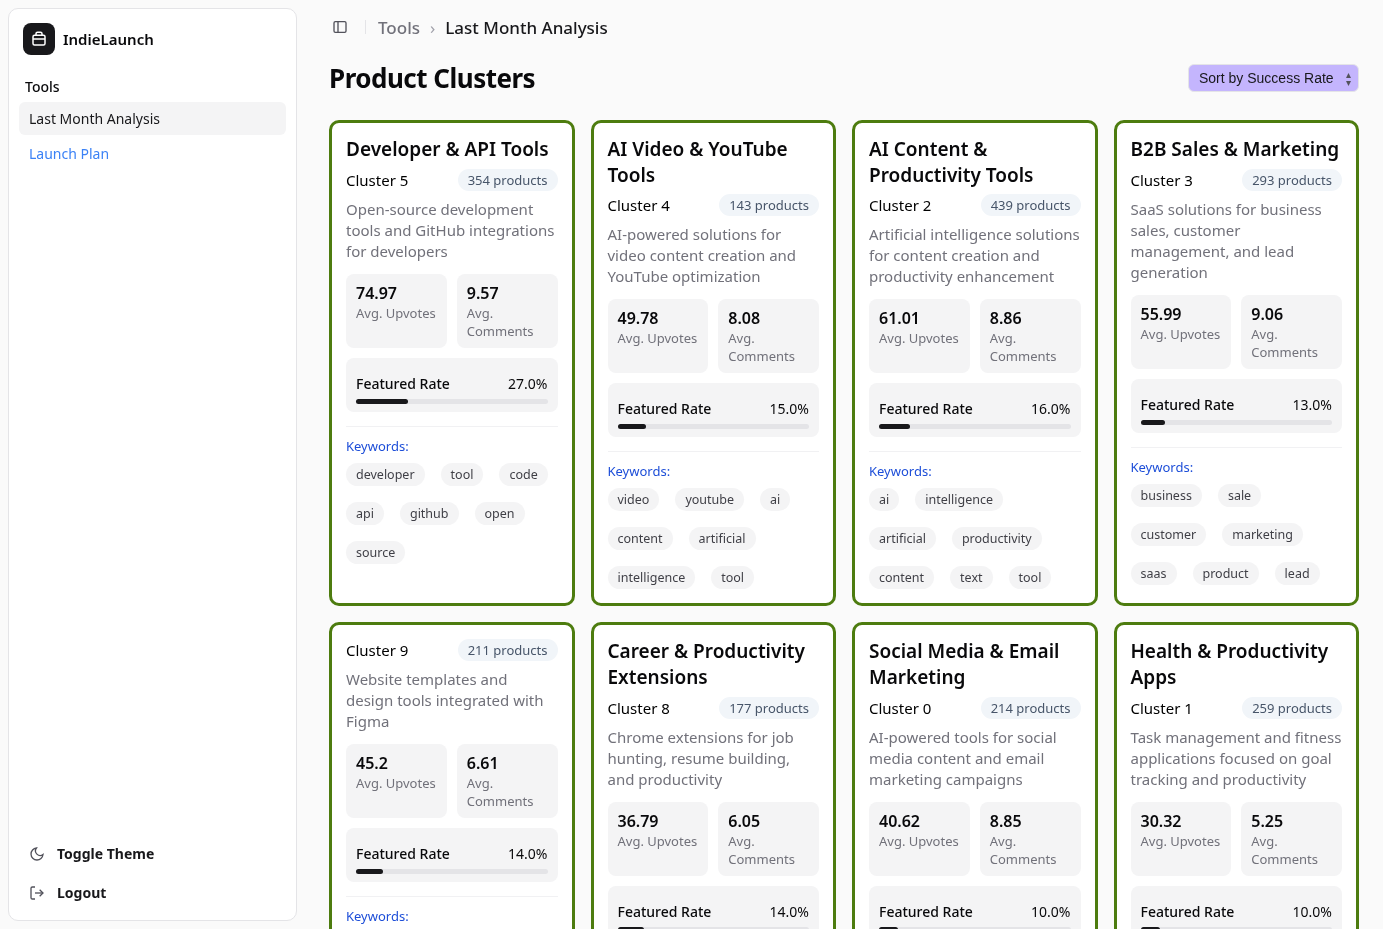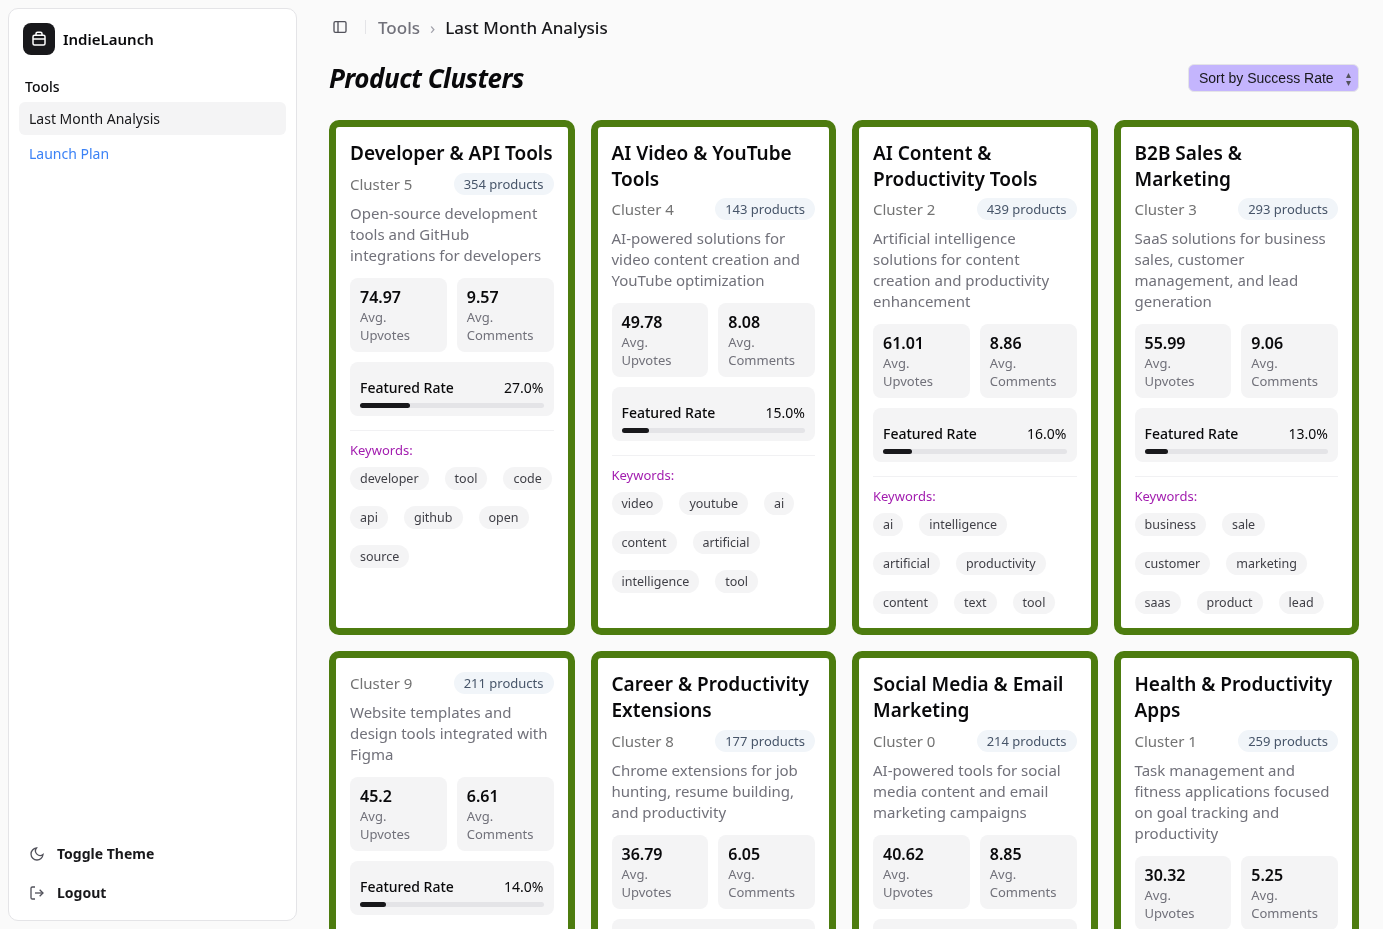--- a/index.html
+++ b/index.html
@@ -78,21 +78,21 @@
   .icon-btn svg{width:16px;height:16px;stroke:#52525b;}
   .vdiv { width:1px; height:14px; background:#e4e4e7; }
   .breadcrumb { display:flex; align-items:center; gap:10px; font-size:17px;}
   .breadcrumb .root { color:#71717a; font-weight:500;}
   .breadcrumb .chev { color:#a1a1aa; }
   .breadcrumb .leaf { color:#18181b; font-weight:500;}
   .page-header {
     display:flex; align-items:center;
     padding: 10px 24px 0 24px;
   }
-  .page-title { font-size:26px; font-weight:700; letter-spacing:-0.5px;font-style:italic;}
+  .page-title { font-size:26px; font-weight:700; letter-spacing:-0.5px;}
   .sort-wrap { margin-left:auto; position:relative;}
   .sort-select {
     appearance:none;
     background:#c4b5fd;
     border:1px solid #e4e4e7;
     border-radius:6px;
     padding:5px 24px 5px 10px;
     font-size:14px;
     cursor:pointer;
     color:#18181b;
@@ -103,28 +103,28 @@
     display:flex; flex-direction:column;
   }
   .grid {
     display:grid;
     grid-template-columns: repeat(4, 1fr);
     gap:16px;
     padding: 24px;
   }
   .card {
     background:#fff;
-    border:7px solid #4d7c0f;
+    border:3px solid #4d7c0f;
     border-radius:10px;
     padding:14px;
     display:flex; flex-direction:column;
   }
   .card-title { font-size:19px; font-weight:600; line-height:1.35; margin-bottom:6px;}
   .card-sub { display:flex; align-items:center; margin-bottom:8px;}
-  .cluster-id { color:#737373; font-size:15px; }
+  .cluster-id { color:#000000; font-size:15px; }
   .badge {
     margin-left:auto;
     background:#f1f5f9;
     color:#475569;
     font-size:13px;
     padding:2px 10px;
     border-radius:999px;
   }
   .card-desc { color:#71717a; font-size:15px; line-height:1.4; margin-bottom:12px;}
   .metrics { display:flex; gap:10px; margin-bottom:10px;}
@@ -145,21 +145,21 @@
   .featured-head { display:flex; font-size:14px; align-items:baseline;}
   .featured-head .lbl { font-weight:500; }
   .featured-head .pct { margin-left:auto; font-weight:400;margin-top:8px; }
   .bar-track {
     height:5px; background:#e4e4e7; border-radius:3px; margin-top:6px;
   }
   .bar-fill {
     height:100%; background:#18181b; border-radius:3px;
   }
   .divider { height:1px; background:#f1f1f3; margin-bottom:10px;}
-  .kw-label { font-size:13px; color:#a21caf; margin-bottom:8px;}
+  .kw-label { font-size:13px; color:#1d4ed8; margin-bottom:8px;}
   .tags { display:flex; flex-wrap:wrap; gap:16px;}
   .tag {
     background:#f4f4f5; color:#3f3f46;
     font-size:12.5px;
     padding:3px 10px;
     border-radius:999px;
   }
 </style>
 </head>
 <body>

